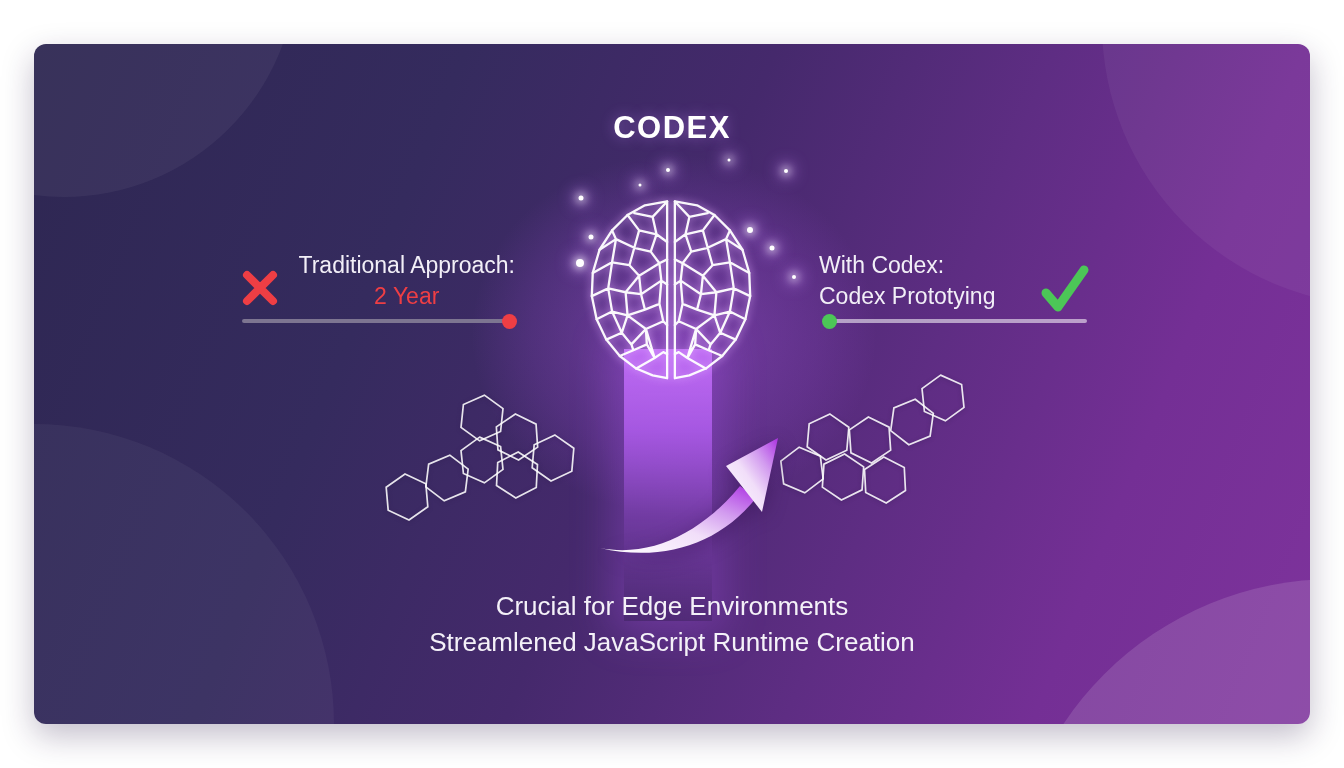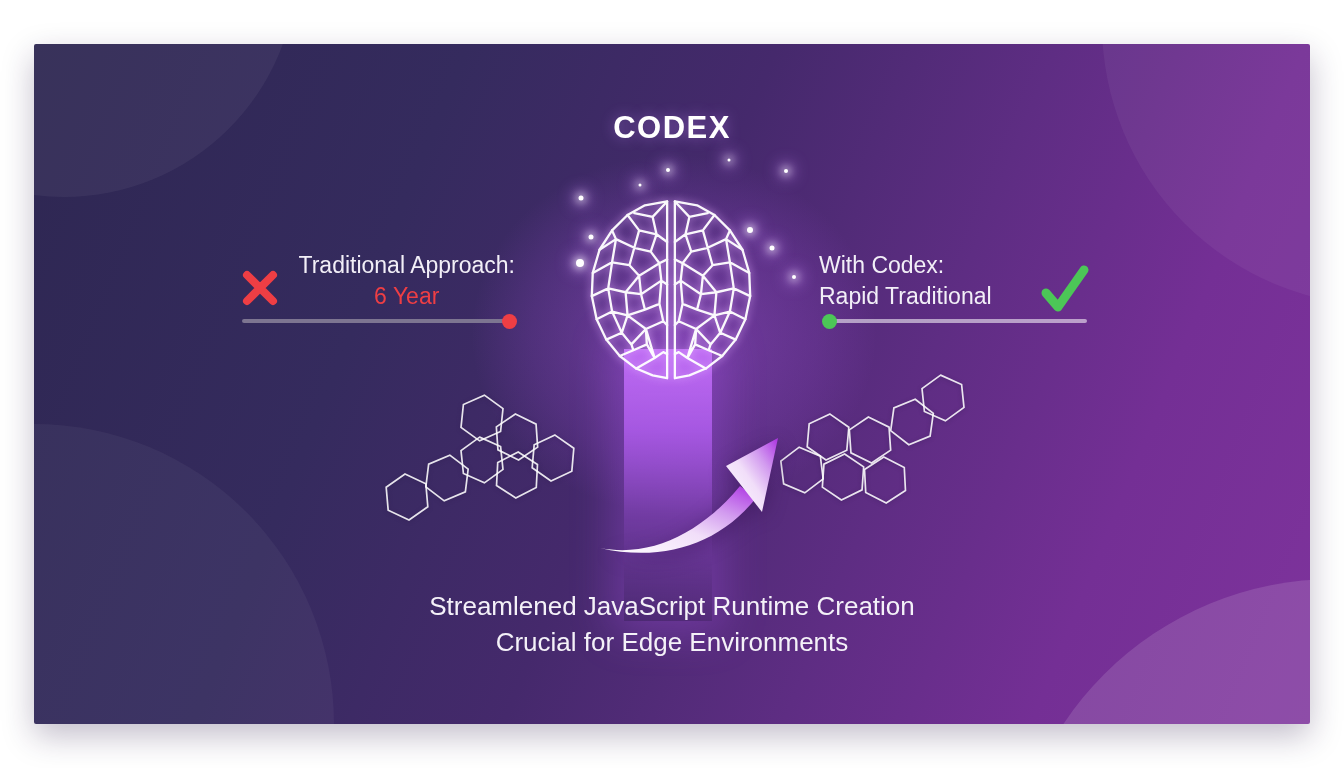--- a/index.html
+++ b/index.html
@@ -1,20 +1,20 @@
 <!DOCTYPE html>
 <html><head>
 <meta charset="utf-8">
 <style>
   * { margin:0; padding:0; box-sizing:border-box; }
   html,body { width:1344px; height:768px; background:#ffffff; font-family:"Liberation Sans", sans-serif; overflow:hidden; }
 
   .card {
     position:absolute; left:34px; top:44px; width:1276px; height:680px;
-    border-radius:2px; overflow:hidden;
+    border-radius:12px; overflow:hidden;
     background:linear-gradient(112deg, #2e2752 0%, #352b5e 28%, #45296c 48%, #5e2d83 66%, #742f95 82%, #7e339c 100%);
     box-shadow:0 12px 32px rgba(40,20,70,0.28);
   }
 
   
   .circle { position:absolute; border-radius:50%; }
   .circle.tl { left:-203px; top:-313px; width:466px; height:466px; background:rgba(255,255,255,0.05); }
   .circle.bl { left:-300px; top:380px;  width:600px; height:600px; background:rgba(255,255,255,0.045); }
   .circle.tr { left:1068px; top:-302px; width:564px; height:564px; background:rgba(255,255,255,0.05); }
   .circle.br { left:975px;  top:535px;  width:650px; height:650px; background:rgba(255,255,255,0.13); }
@@ -141,35 +141,35 @@
     <use href="#hexR" transform="translate(28,101) rotate(-7)"></use>
     <use href="#hexR" transform="translate(69,108) rotate(4)"></use>
     <use href="#hexR" transform="translate(111,111) rotate(-3)"></use>
   </svg>
 
   <svg class="icon-x" viewBox="0 0 40 40">
     <path d="M7,7 L33,33 M33,7 L7,33" fill="none" stroke-width="8" stroke-linecap="round" stroke="#ee3e44"></path>
   </svg>
   <div class="cmp-label cmp-left">
     <div>Traditional Approach:</div>
-    <div class="value">6 Year</div>
+    <div class="value">2 Year</div>
   </div>
   <div class="tl-line left">
     <div class="tl-dot red"></div>
   </div>
 
   <div class="cmp-label cmp-right">
     <div>With Codex:</div>
-    <div>Rapid Traditional</div>
+    <div>Codex Prototying</div>
   </div>
   <svg class="icon-check" viewBox="0 0 52 52">
     <path d="M8,31 L20,45 L46,8" fill="none" stroke-width="9" stroke-linecap="round" stroke-linejoin="round" stroke="#4cc657"></path>
   </svg>
   <div class="tl-line right">
     <div class="tl-dot green"></div>
   </div>
 
   <div class="caption">
+    <div>Crucial for Edge Environments</div>
     <div>Streamlened JavaScript Runtime Creation</div>
-    <div>Crucial for Edge Environments</div>
   </div>
 
 </div>
 
 </body></html>

